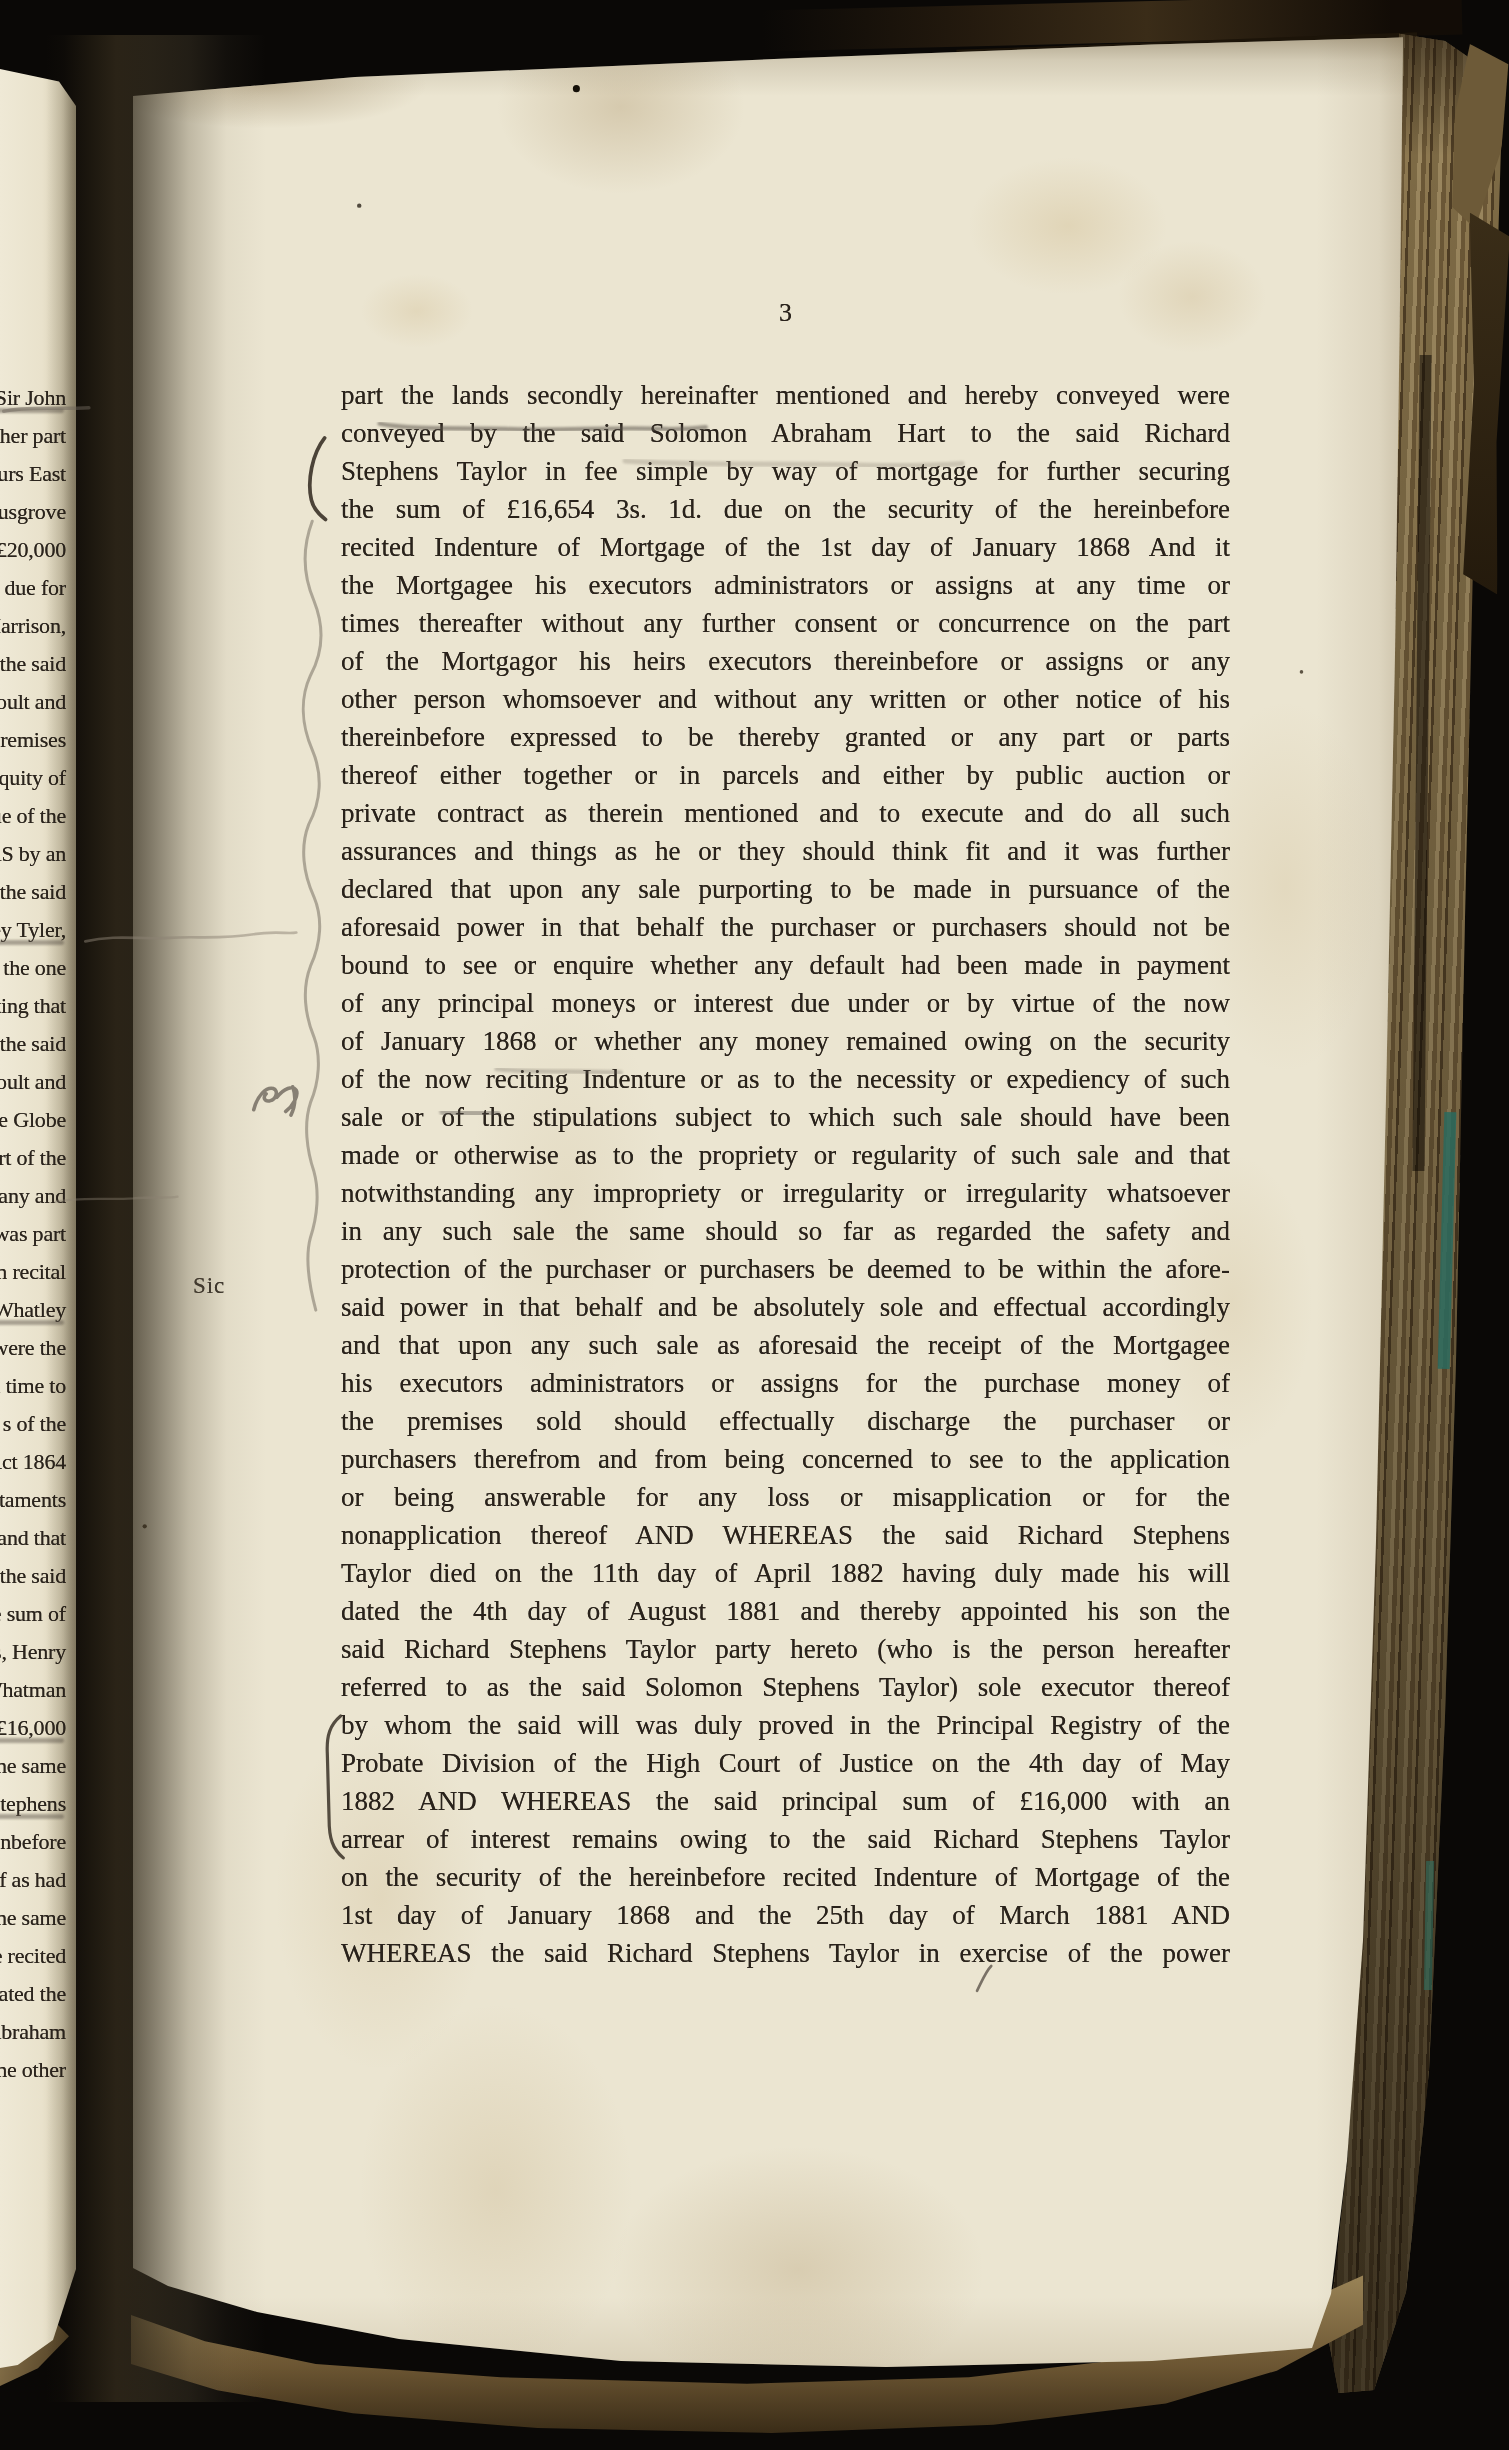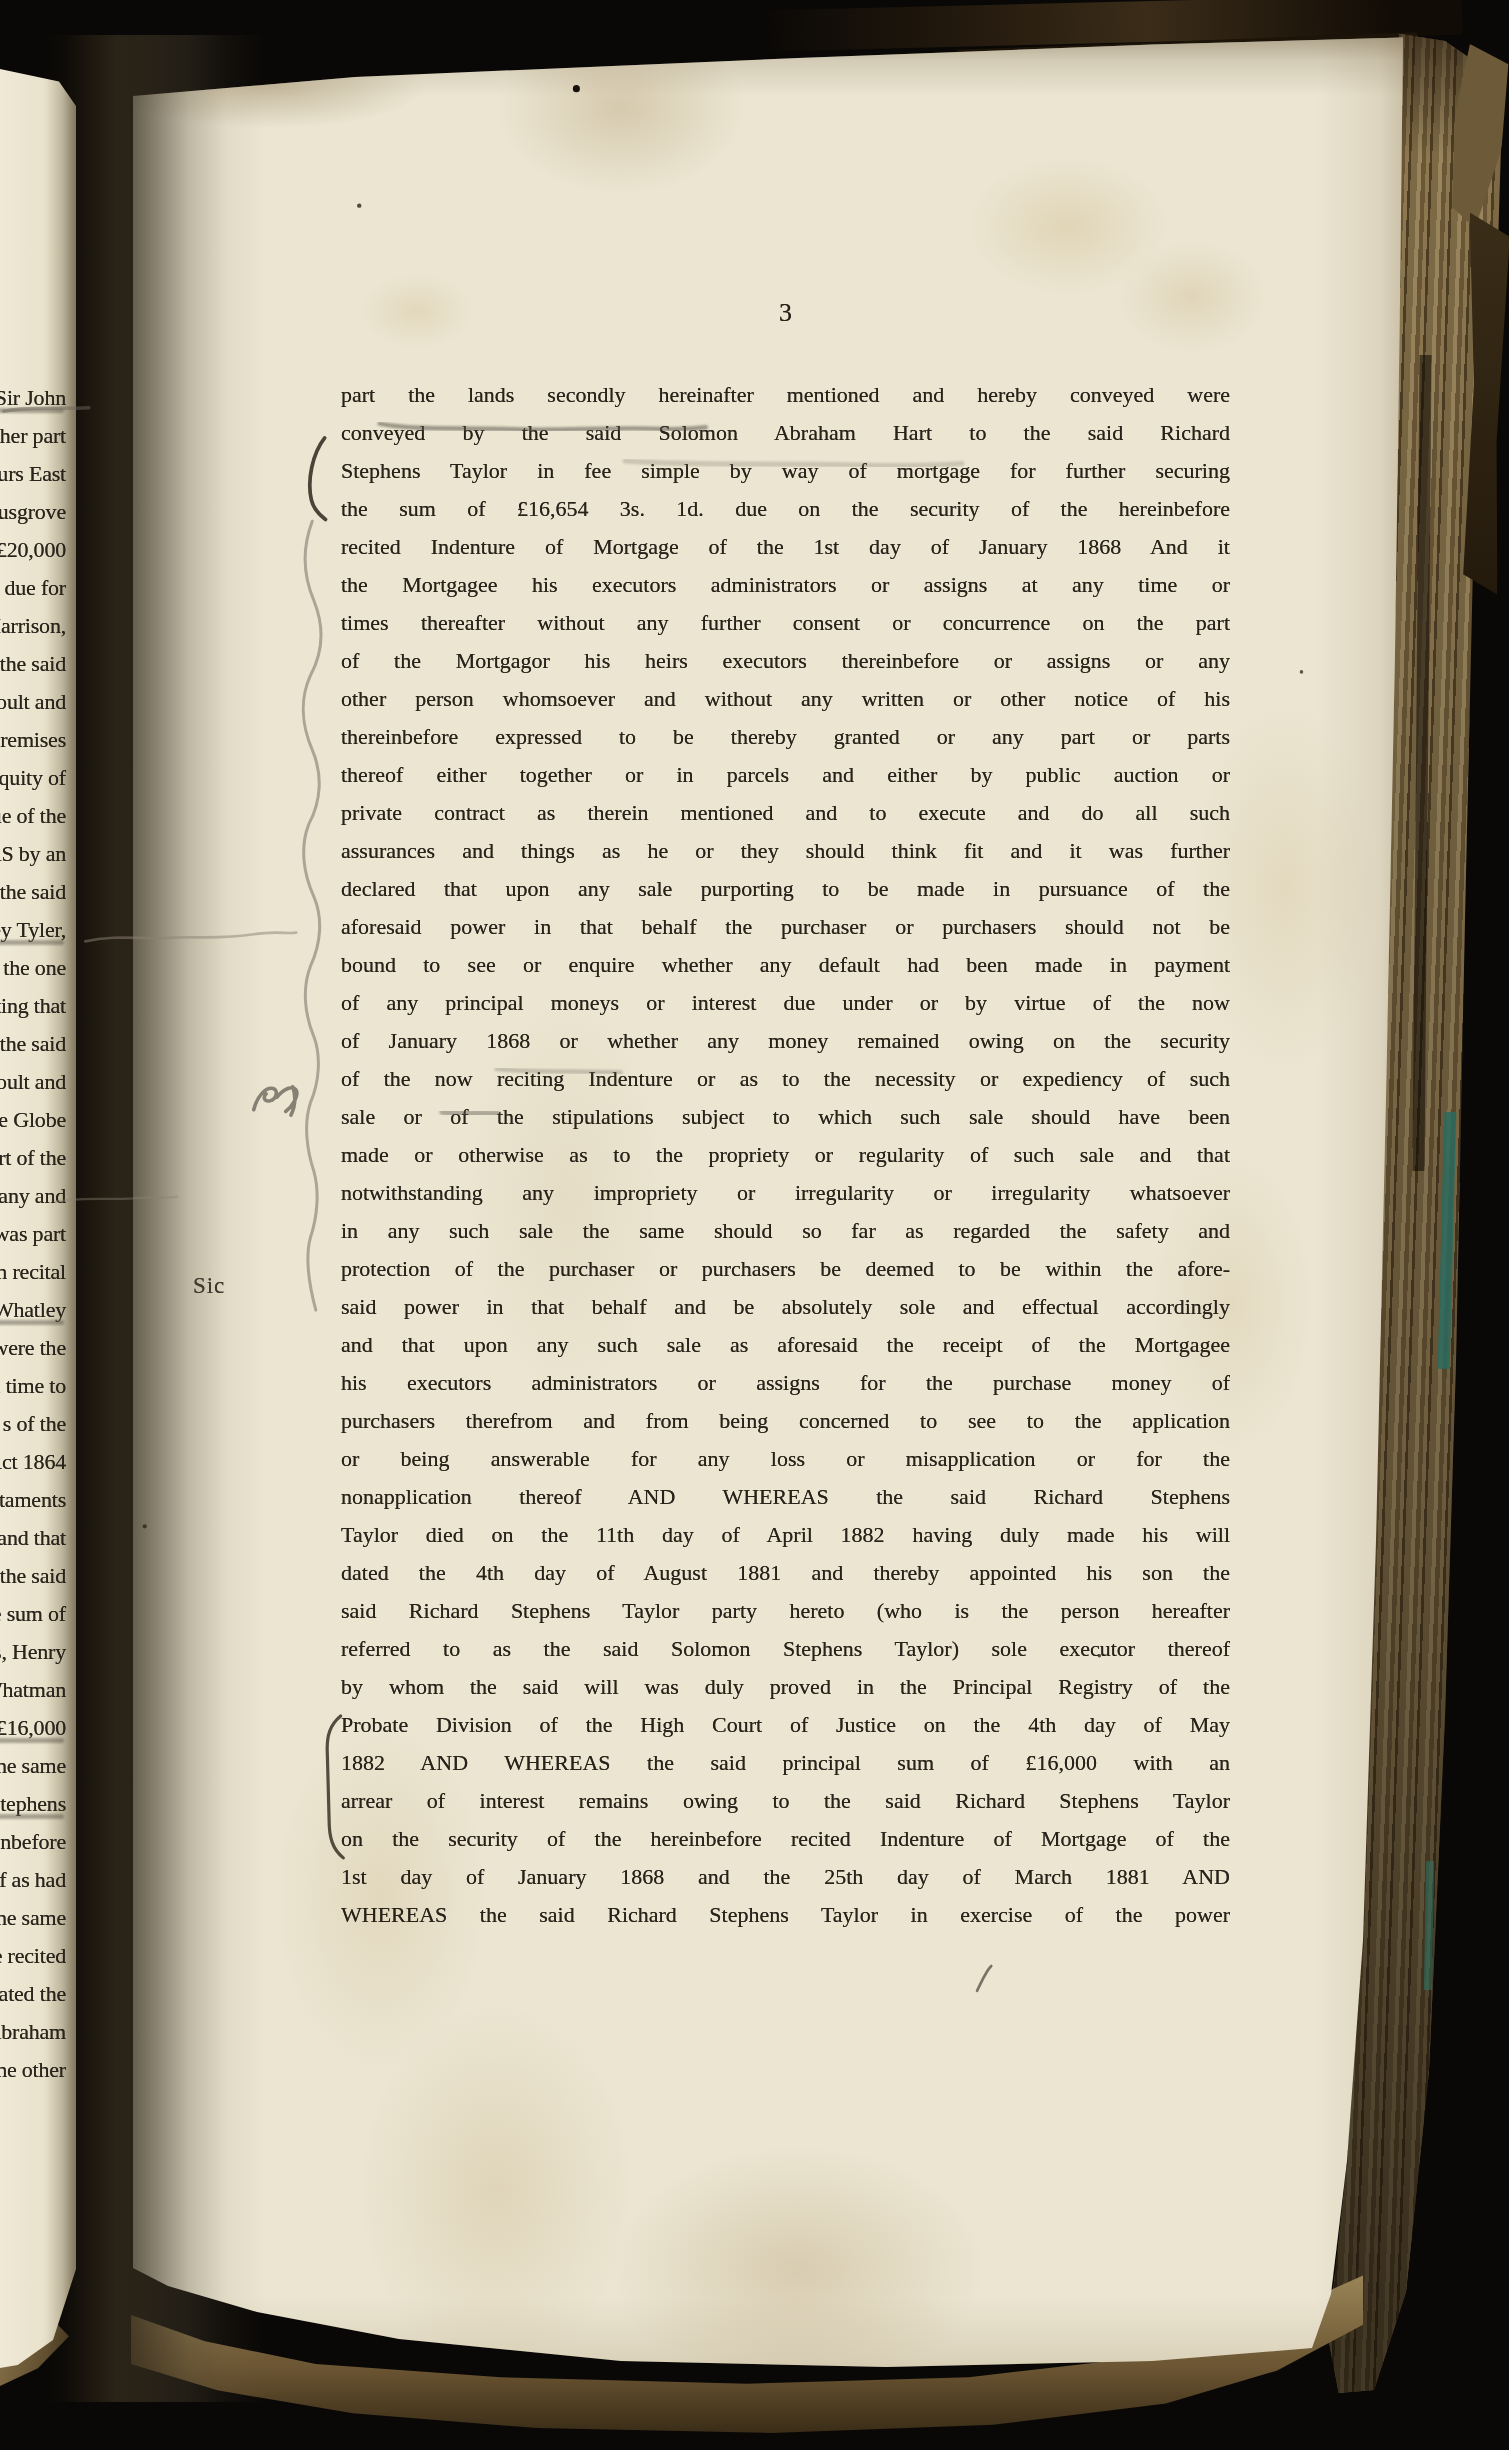--- a/index.html
+++ b/index.html
@@ -69,21 +69,21 @@
 
   .gutter-shadow{position:absolute;left:46px;top:35px;width:220px;height:2367px;z-index:4;pointer-events:none;
     background:linear-gradient(90deg,rgba(20,16,10,0) 0%,rgba(32,26,16,.15) 8%,rgba(40,33,20,.6) 20%,
       rgba(48,40,26,.85) 32%,rgba(60,52,36,.6) 48%,rgba(90,80,58,.3) 65%,rgba(120,108,82,.08) 82%,
       rgba(120,108,82,0) 100%);}
 
   
   .page-number{position:absolute;left:341px;top:298px;width:889px;z-index:3;text-align:center;
     font-size:26px;color:#29221b;text-shadow:0 0 0.6px rgba(30,24,16,.8);}
   .main-text{position:absolute;left:341px;top:376px;width:889px;z-index:3;color:#29221b;
-    font-size:22px;text-shadow:0 0 0.6px rgba(30,24,16,.75);word-spacing:1.8px;}
+    font-size:27px;text-shadow:0 0 0.6px rgba(30,24,16,.75);word-spacing:1.8px;}
   .text-line{height:38px;line-height:38px;text-align:justify;text-align-last:justify;
     -moz-text-align-last:justify;overflow:hidden;}
   .frag-text{position:absolute;left:0;top:379px;width:66px;z-index:3;color:#2b241d;
     font-size:22px;letter-spacing:-0.2px;text-shadow:0 0 0.5px rgba(30,24,16,.75);}
   .frag-line{position:relative;height:38px;line-height:38px;white-space:nowrap;
     direction:rtl;text-align:right;}
   .frag-line .ltr{direction:ltr;unicode-bidi:isolate;}
   .penciled::after{content:"";position:absolute;right:1.8px;left:-25px;bottom:4.4px;height:4.4px;
     background:rgba(100,92,80,.5);border-radius:2.7px;filter:blur(0.9px);}
   .sic-note{position:absolute;left:193px;top:1273px;z-index:3;font-size:23px;color:#39322a;
@@ -179,20 +179,21 @@
       <div class="text-line"><span class="ltr">of January 1868 or whether any money remained owing on the security</span></div>
       <div class="text-line"><span class="ltr">of the now reciting Indenture or as to the necessity or expediency of such</span></div>
       <div class="text-line"><span class="ltr">sale or of the stipulations subject to which such sale should have been</span></div>
       <div class="text-line"><span class="ltr">made or otherwise as to the propriety or regularity of such sale and that</span></div>
       <div class="text-line"><span class="ltr">notwithstanding any impropriety or irregularity or irregularity whatsoever</span></div>
       <div class="text-line"><span class="ltr">in any such sale the same should so far as regarded the safety and</span></div>
       <div class="text-line"><span class="ltr">protection of the purchaser or purchasers be deemed to be within the afore-</span></div>
       <div class="text-line"><span class="ltr">said power in that behalf and be absolutely sole and effectual accordingly</span></div>
       <div class="text-line"><span class="ltr">and that upon any such sale as aforesaid the receipt of the Mortgagee</span></div>
       <div class="text-line"><span class="ltr">his executors administrators or assigns for the purchase money of</span></div>
+      <div class="text-line"><span class="ltr">the premises sold should effectually discharge the purchaser or</span></div>
       <div class="text-line"><span class="ltr">purchasers therefrom and from being concerned to see to the application</span></div>
       <div class="text-line"><span class="ltr">or being answerable for any loss or misapplication or for the</span></div>
       <div class="text-line"><span class="ltr">nonapplication thereof  AND WHEREAS the said Richard Stephens</span></div>
       <div class="text-line"><span class="ltr">Taylor died on the 11th day of April 1882 having duly made his will</span></div>
       <div class="text-line"><span class="ltr">dated the 4th day of August 1881 and thereby appointed his son the</span></div>
       <div class="text-line"><span class="ltr">said Richard Stephens Taylor party hereto (who is the person hereafter</span></div>
       <div class="text-line"><span class="ltr">referred to as the said Solomon Stephens Taylor) sole executor thereof</span></div>
       <div class="text-line"><span class="ltr">by whom the said will was duly proved in the Principal Registry of the</span></div>
       <div class="text-line"><span class="ltr">Probate Division of the High Court of Justice on the 4th day of May</span></div>
       <div class="text-line"><span class="ltr">1882  AND WHEREAS the said principal sum of £16,000 with an</span></div>

